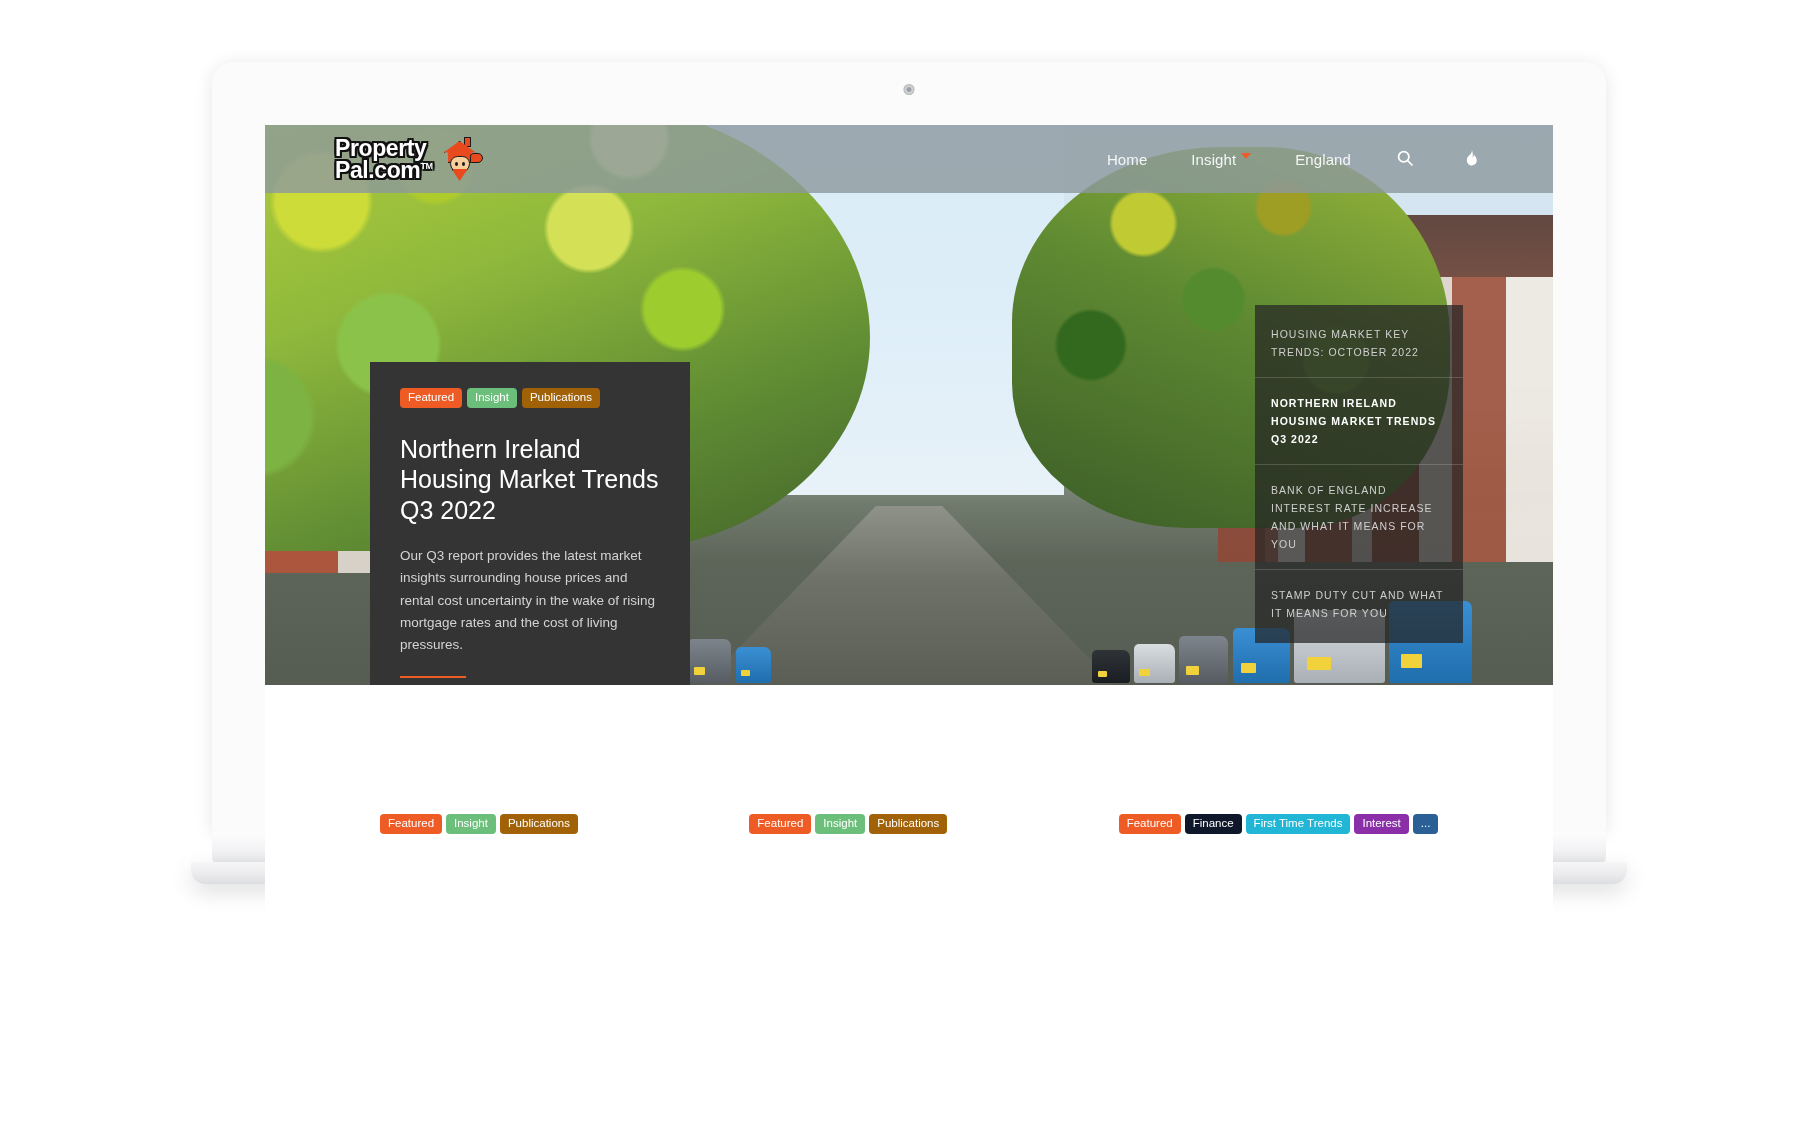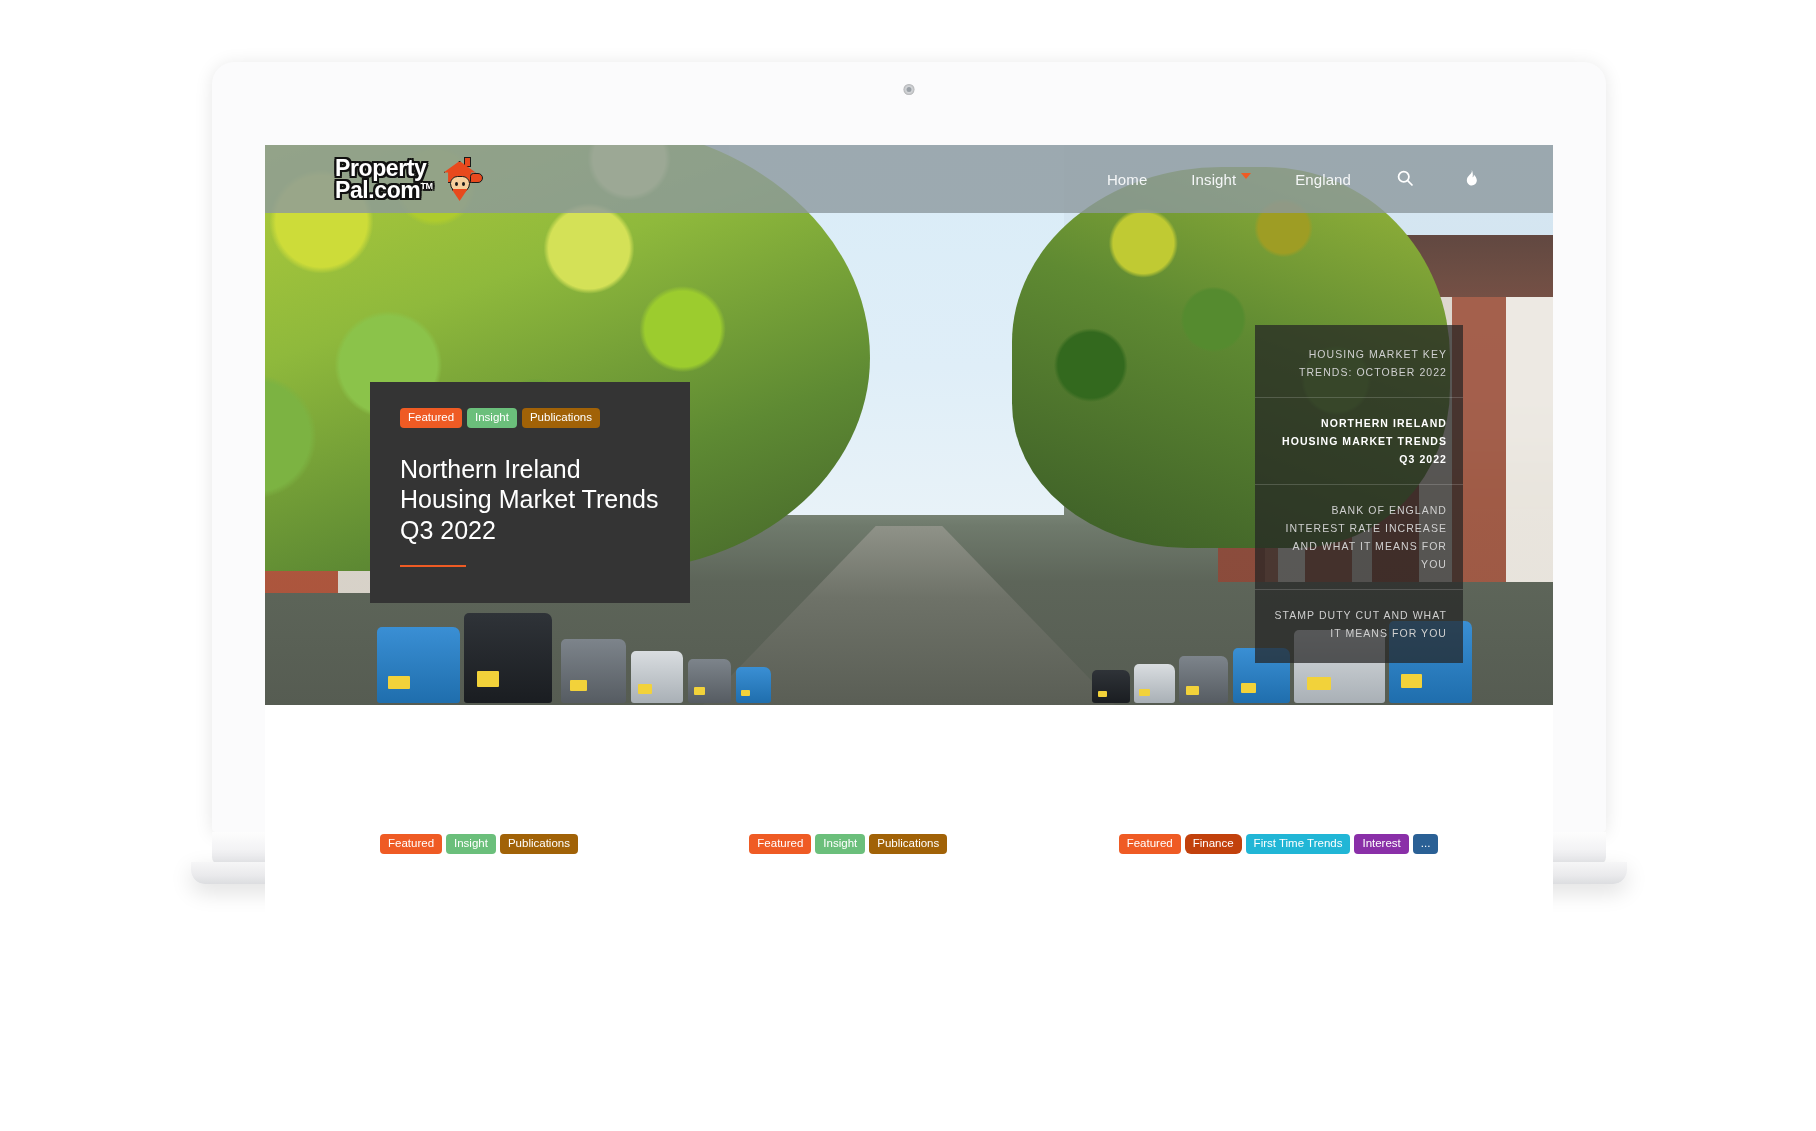--- a/index.html
+++ b/index.html
@@ -53,21 +53,20 @@
 
   
   .screen {
     position: absolute;
     left: 265px;
     top: 125px;
     width: 1288px;
     height: 800px;
     overflow: hidden;
     background: #ffffff;
-    margin-top: 20px;
   }
 
   
   .laptop-base {
     position: absolute;
     left: 212px;
     top: 832px;
     width: 1394px;
     height: 34px;
     background: linear-gradient(180deg, #fdfdfd 0%, #f2f2f4 55%, #e4e5e8 100%);
@@ -265,41 +264,41 @@
   }
   .tags { display: flex; flex-wrap: wrap; gap: 5px; }
   .tag {
     font-size: 11.5px; color: #ffffff; padding: 3px 8px 4px;
     border-radius: 4px; white-space: nowrap; cursor: pointer;
     line-height: 1.1;
   }
   .tag.featured   { background: #ef5b24; }
   .tag.insight    { background: #6bbf7b; }
   .tag.publications{ background: #a16207; }
-  .tag.finance    { background: #c2410c; border-radius: 6px; }
+  .tag.finance    { background: #0f172a; }
   .tag.ftb        { background: #21b6d6; }
   .tag.mortgages  { background: #8a2fa8; }
   .tag.more       { background: #2a6095; min-width: 22px; text-align: center; }
 
   .hero-card-title {
     margin-top: 26px; color: #ffffff; font-size: 25px;
     line-height: 1.22; font-weight: 400;
   }
   .hero-card-desc {
     margin-top: 20px; color: #d3d3d3; font-size: 13.5px; line-height: 1.65;
   }
   .hero-rule {
     margin-top: 20px; width: 66px; height: 2px; background: #ef5b24;
   }
 
   
   .side-panel {
     position: absolute; right: 90px; top: 180px;
     width: 208px; background: rgba(36,36,36,0.72);
-    z-index: 6; padding: 4px 0; text-align: right;
+    z-index: 6; padding: 4px 0;
   }
   .side-item {
     padding: 16px 16px 16px 16px; cursor: pointer;
     border-bottom: 1px solid rgba(255,255,255,0.17);
   }
   .side-item:last-child { border-bottom: none; }
   .side-item-text {
     color: #cfcfcf; font-size: 10.5px; letter-spacing: 1.05px;
     line-height: 1.72; text-transform: uppercase;
   }
@@ -455,20 +454,21 @@
           </div>
         </div>
 
         <div class="hero-card">
           <div class="tags">
             <span class="tag featured">Featured</span>
             <span class="tag insight">Insight</span>
             <span class="tag publications">Publications</span>
           </div>
           <div class="hero-card-title">Northern Ireland Housing Market Trends Q3 2022</div>
+          <div class="hero-card-desc">Our Q3 report provides the latest market insights surrounding house prices and rental cost uncertainty in the wake of rising mortgage rates and the cost of living pressures.</div>
           <div class="hero-rule"></div>
         </div>
 
         <div class="side-panel">
           <div class="side-item">
             <div class="side-item-text">Housing Market Key Trends: October 2022</div>
           </div>
           <div class="side-item active">
             <div class="side-item-text">Northern Ireland Housing Market Trends Q3 2022</div>
           </div>

